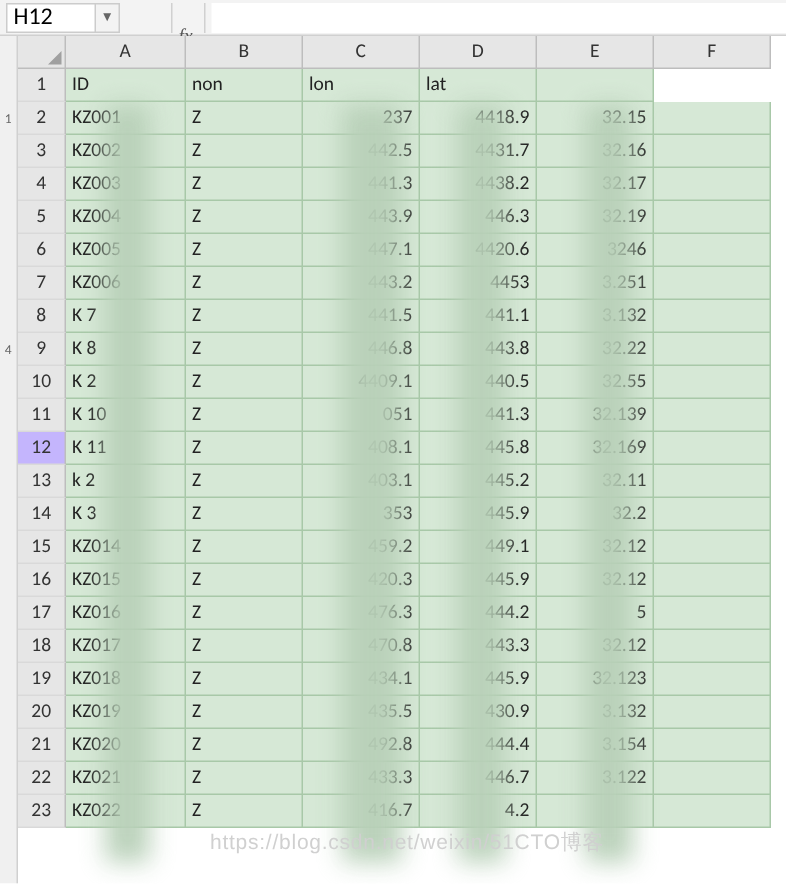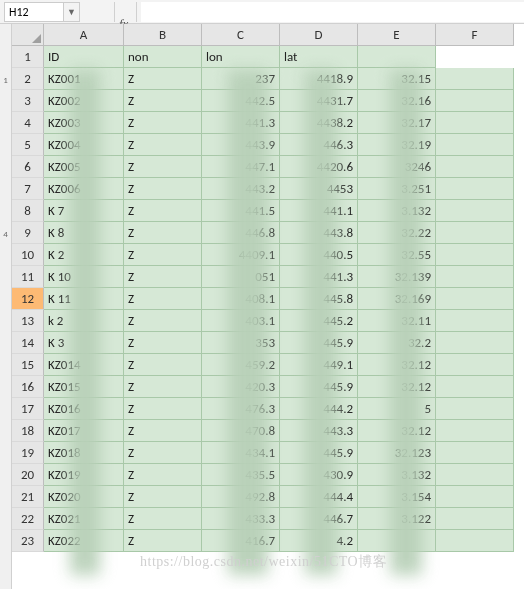--- a/index.html
+++ b/index.html
@@ -1,53 +1,53 @@
 <!DOCTYPE html>
 <html><head>
 <meta charset="utf-8">
 <style>
   * { box-sizing: border-box; margin: 0; padding: 0; }
   body { font-family: Calibri, Arial, sans-serif; font-size: 13px; background: #fff; width: 524px; height: 589px; overflow: hidden; position: relative; }
   
   .formula-bar { display: flex; align-items: center; height: 24px; background: #f3f3f3; border-bottom: 1px solid #d0d0d0; }
-  .name-box { width: 60px; height: 20px; background: #fff; border: 1px solid #ccc; margin-left: 4px; padding: 1px 4px; font-size: 12px; display: flex; align-items: center; }
+  .name-box { width: 60px; height: 20px; background: #fff; border: 1px solid #ccc; margin-left: 4px; padding: 1px 4px; font-size: 16px; display: flex; align-items: center; }
   .nb-dd { width: 16px; height: 20px; background: #f3f3f3; border: 1px solid #ccc; border-left: none; display: flex; align-items: center; justify-content: center; color: #666; font-size: 9px; }
   .fx-spacer { width: 30px; }
   .fx { font-style: italic; font-family: 'Times New Roman', serif; color: #555; margin-right: 4px; margin-top: 24px; }
   .divider-v { width: 1px; height: 20px; background: #d0d0d0; margin: 0 4px; }
   .formula-input { flex: 1; height: 20px; background: #fff; }
   
   .left-rail { position: absolute; left: 0; top: 24px; width: 12px; height: 565px; background: #f0f0f0; border-right: 1px solid #d0d0d0; }
   .left-rail div { height: 22px; display: flex; align-items: center; justify-content: center; font-size: 9px; color: #666; }
   
   .sheet { position: absolute; left: 12px; top: 24px; width: 512px; }
   
   .grid-row { display: flex; height: 22px; }
   .corner { width: 32px; background: #e6e6e6; border-right: 1px solid #bdbdbd; border-bottom: 1px solid #bdbdbd; position: relative; }
   .corner::after { content: ''; position: absolute; right: 2px; bottom: 2px; width: 0; height: 0; border-style: solid; border-width: 0 0 9px 9px; border-color: transparent transparent #a0a0a0 transparent; }
   .col-h { background: #e6e6e6; border-right: 1px solid #bdbdbd; border-bottom: 1px solid #bdbdbd; text-align: center; line-height: 22px; color: #333; }
   .row-h { width: 32px; background: #e6e6e6; border-right: 1px solid #bdbdbd; border-bottom: 1px solid #d9d9d9; text-align: center; line-height: 22px; color: #333; }
-  .row-h.sel { background: #fdba74; }
+  .row-h.sel { background: #c4b5fd; }
   .col-A { width: 80px; }
   .col-B { width: 78px; }
   .col-C { width: 78px; }
   .col-D { width: 78px; }
   .col-E { width: 78px; }
   .col-F { width: 78px; }
   
   .cell { background: #d6e8d6; border-right: 1px solid #a8c8a8; border-bottom: 1px solid #a8c8a8; padding: 0 4px; line-height: 22px; white-space: nowrap; overflow: hidden; color: #222; }
   .cell.num { text-align: right; }
   
   .smudge-v { position: absolute; background: #b8d0b8; filter: blur(8px); opacity: 0.95; pointer-events: none; }
   .s1 { left: 70px; top: 70px; width: 30px; height: 505px; }
   .s2 { left: 228px; top: 70px; width: 40px; height: 505px; }
   .s3 { left: 305px; top: 70px; width: 32px; height: 505px; }
   .s4 { left: 390px; top: 70px; width: 32px; height: 505px; }
   
-  .watermark { position: absolute; bottom: 18px; left: 140px; color: #d0d0d0; font-size: 14px; pointer-events: none; font-family: Liberation Serif, serif; letter-spacing: 0.5px; }
+  .watermark { position: absolute; bottom: 18px; left: 140px; color: #d0d0d0; font-size: 14px; pointer-events: none; font-family: Liberation Sans, sans-serif; letter-spacing: 0.5px; }
 </style>
 </head>
 <body>
 
 <div class="formula-bar">
   <div class="name-box">H12</div>
   <div class="nb-dd">▼</div>
   <div class="fx-spacer"></div>
   <div class="divider-v"></div>
   <span class="fx">fx</span>

